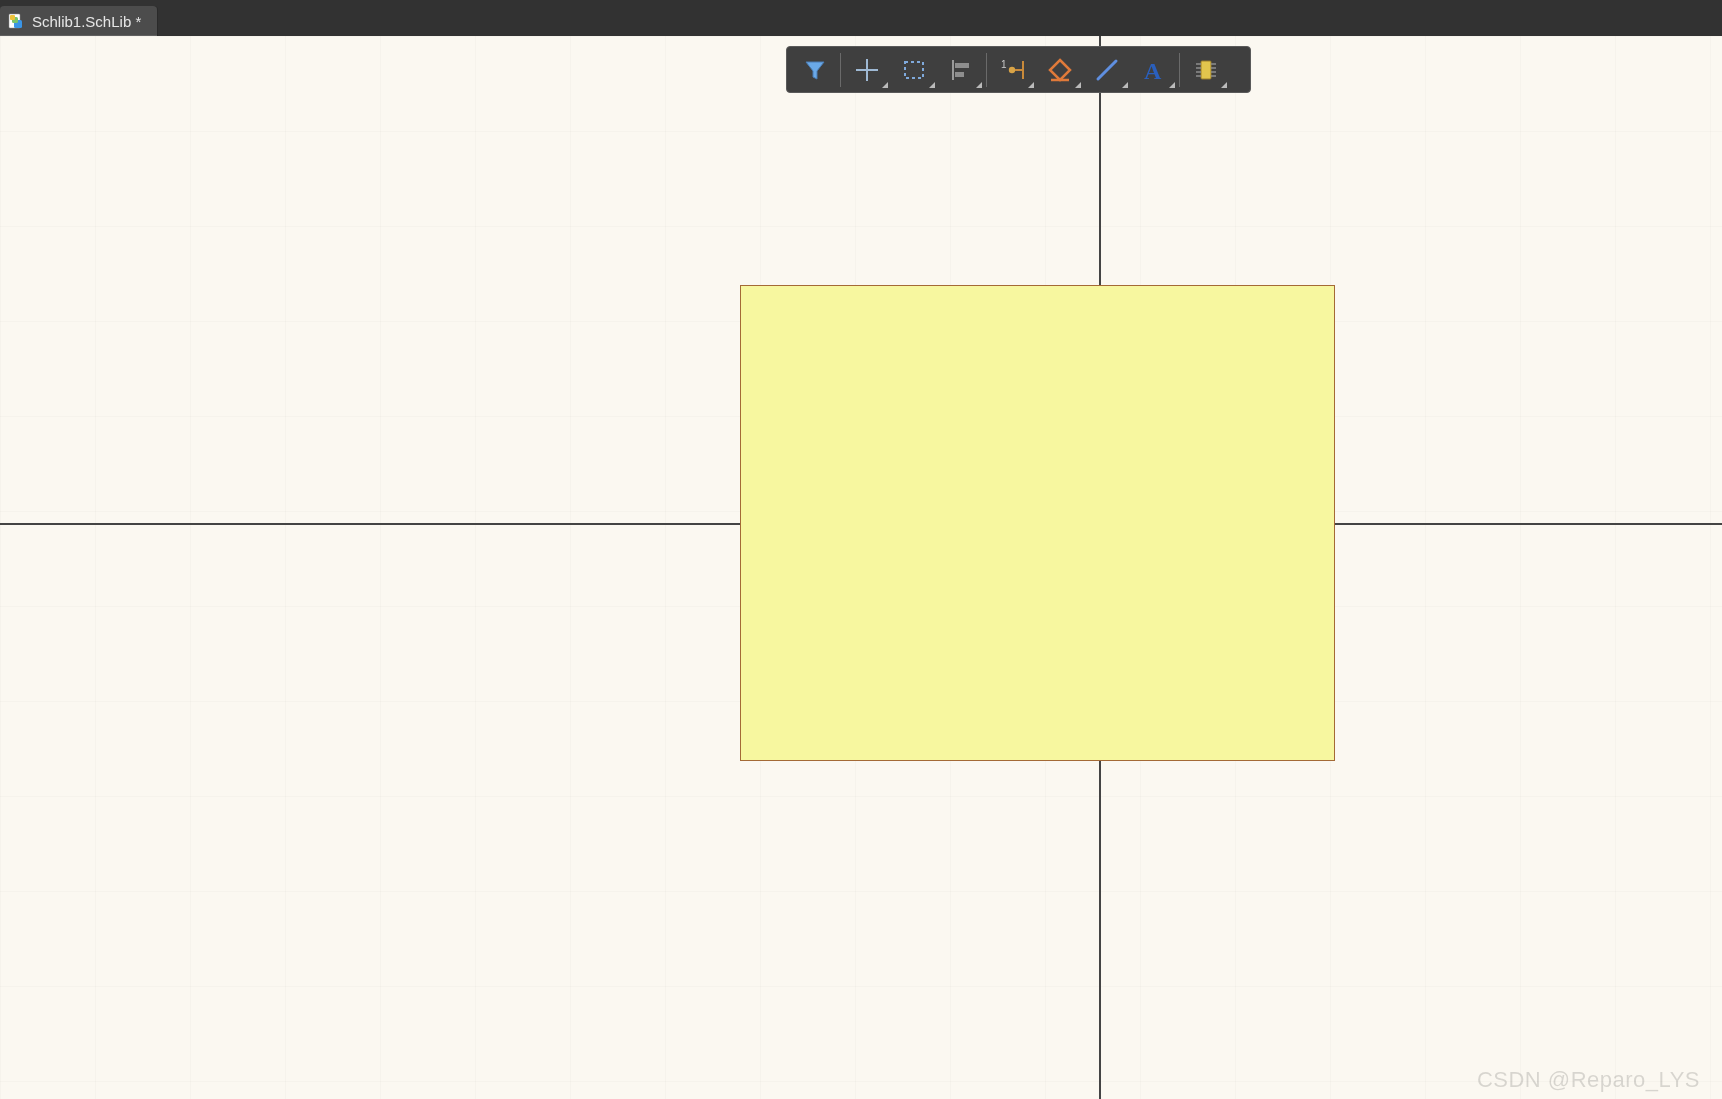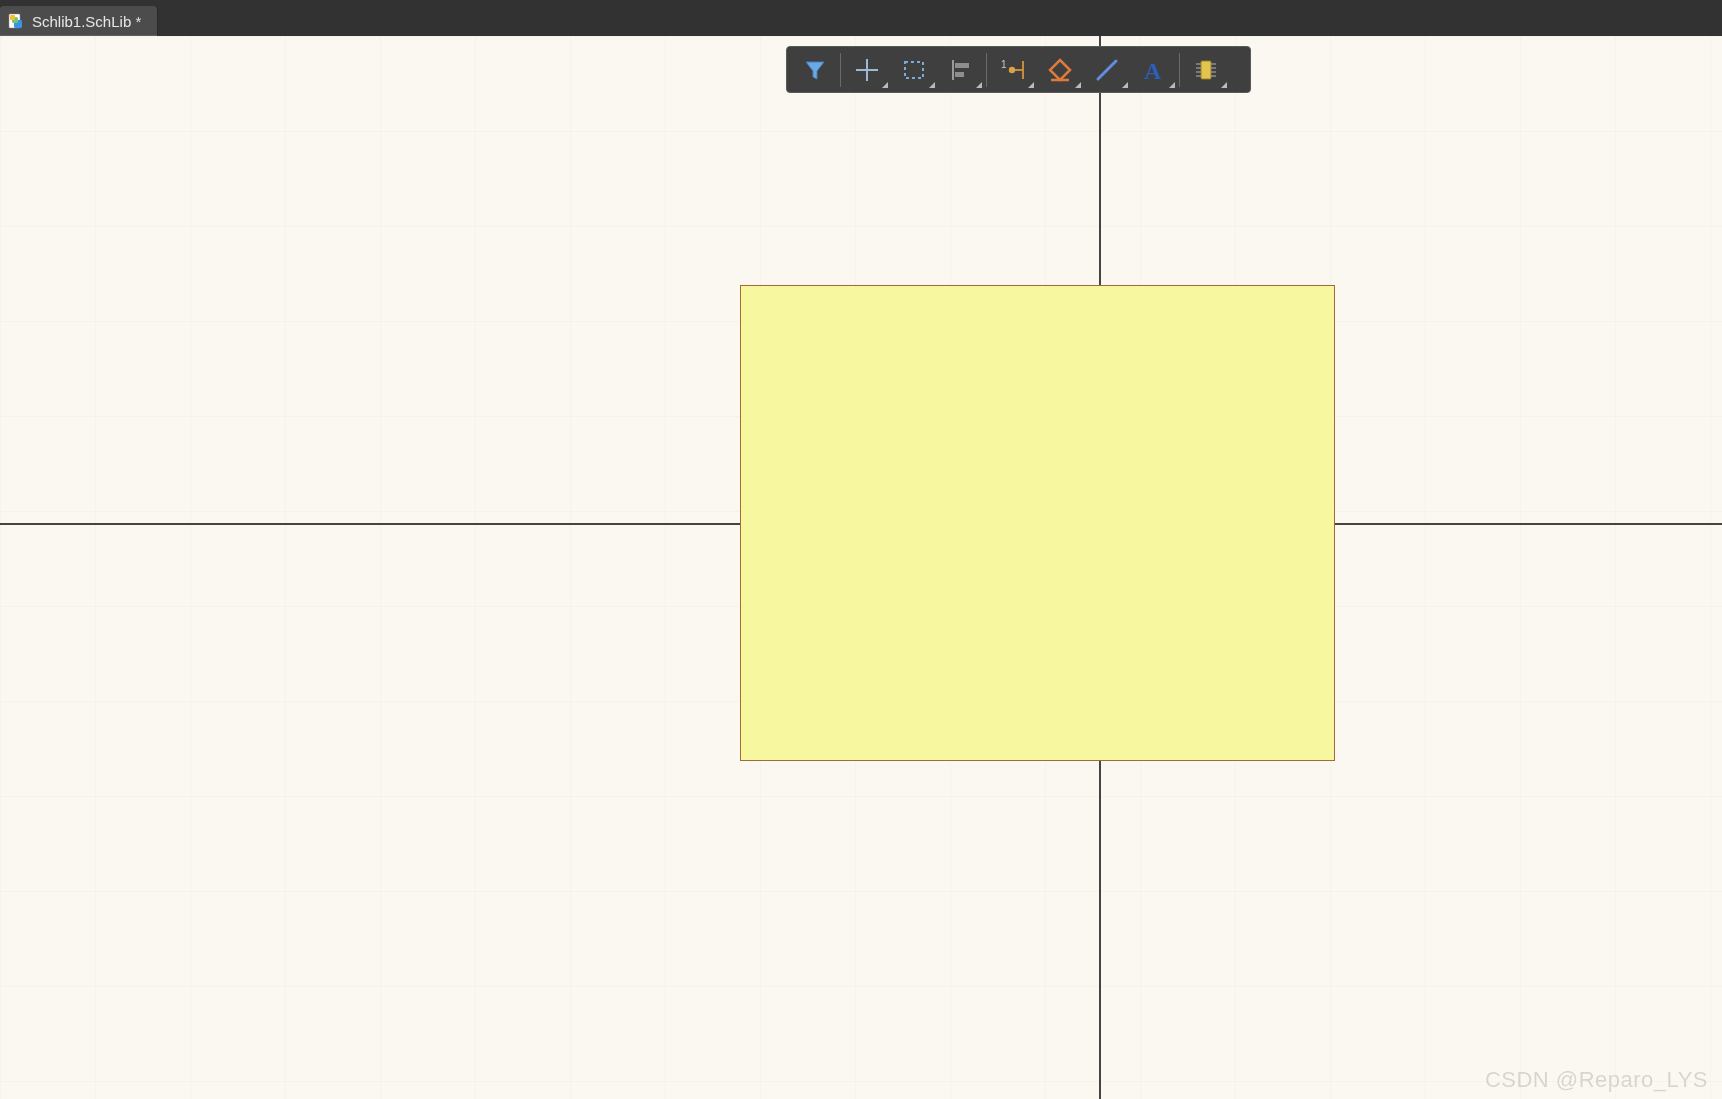--- a/index.html
+++ b/index.html
@@ -128,21 +128,21 @@
     width: 1px;
     height: 34px;
     background: #6a6a6a;
     margin: 0 2px;
   }
   .tool-btn svg { display: block; }
 
   
   .watermark {
     position: absolute;
-    right: 14px;
+    right: 22px;
     bottom: 6px;
     font-size: 22px;
     color: rgba(0,0,0,0.14);
     font-family: Arial, sans-serif;
     letter-spacing: .5px;
   }
 </style>
 </head>
 <body>
 

